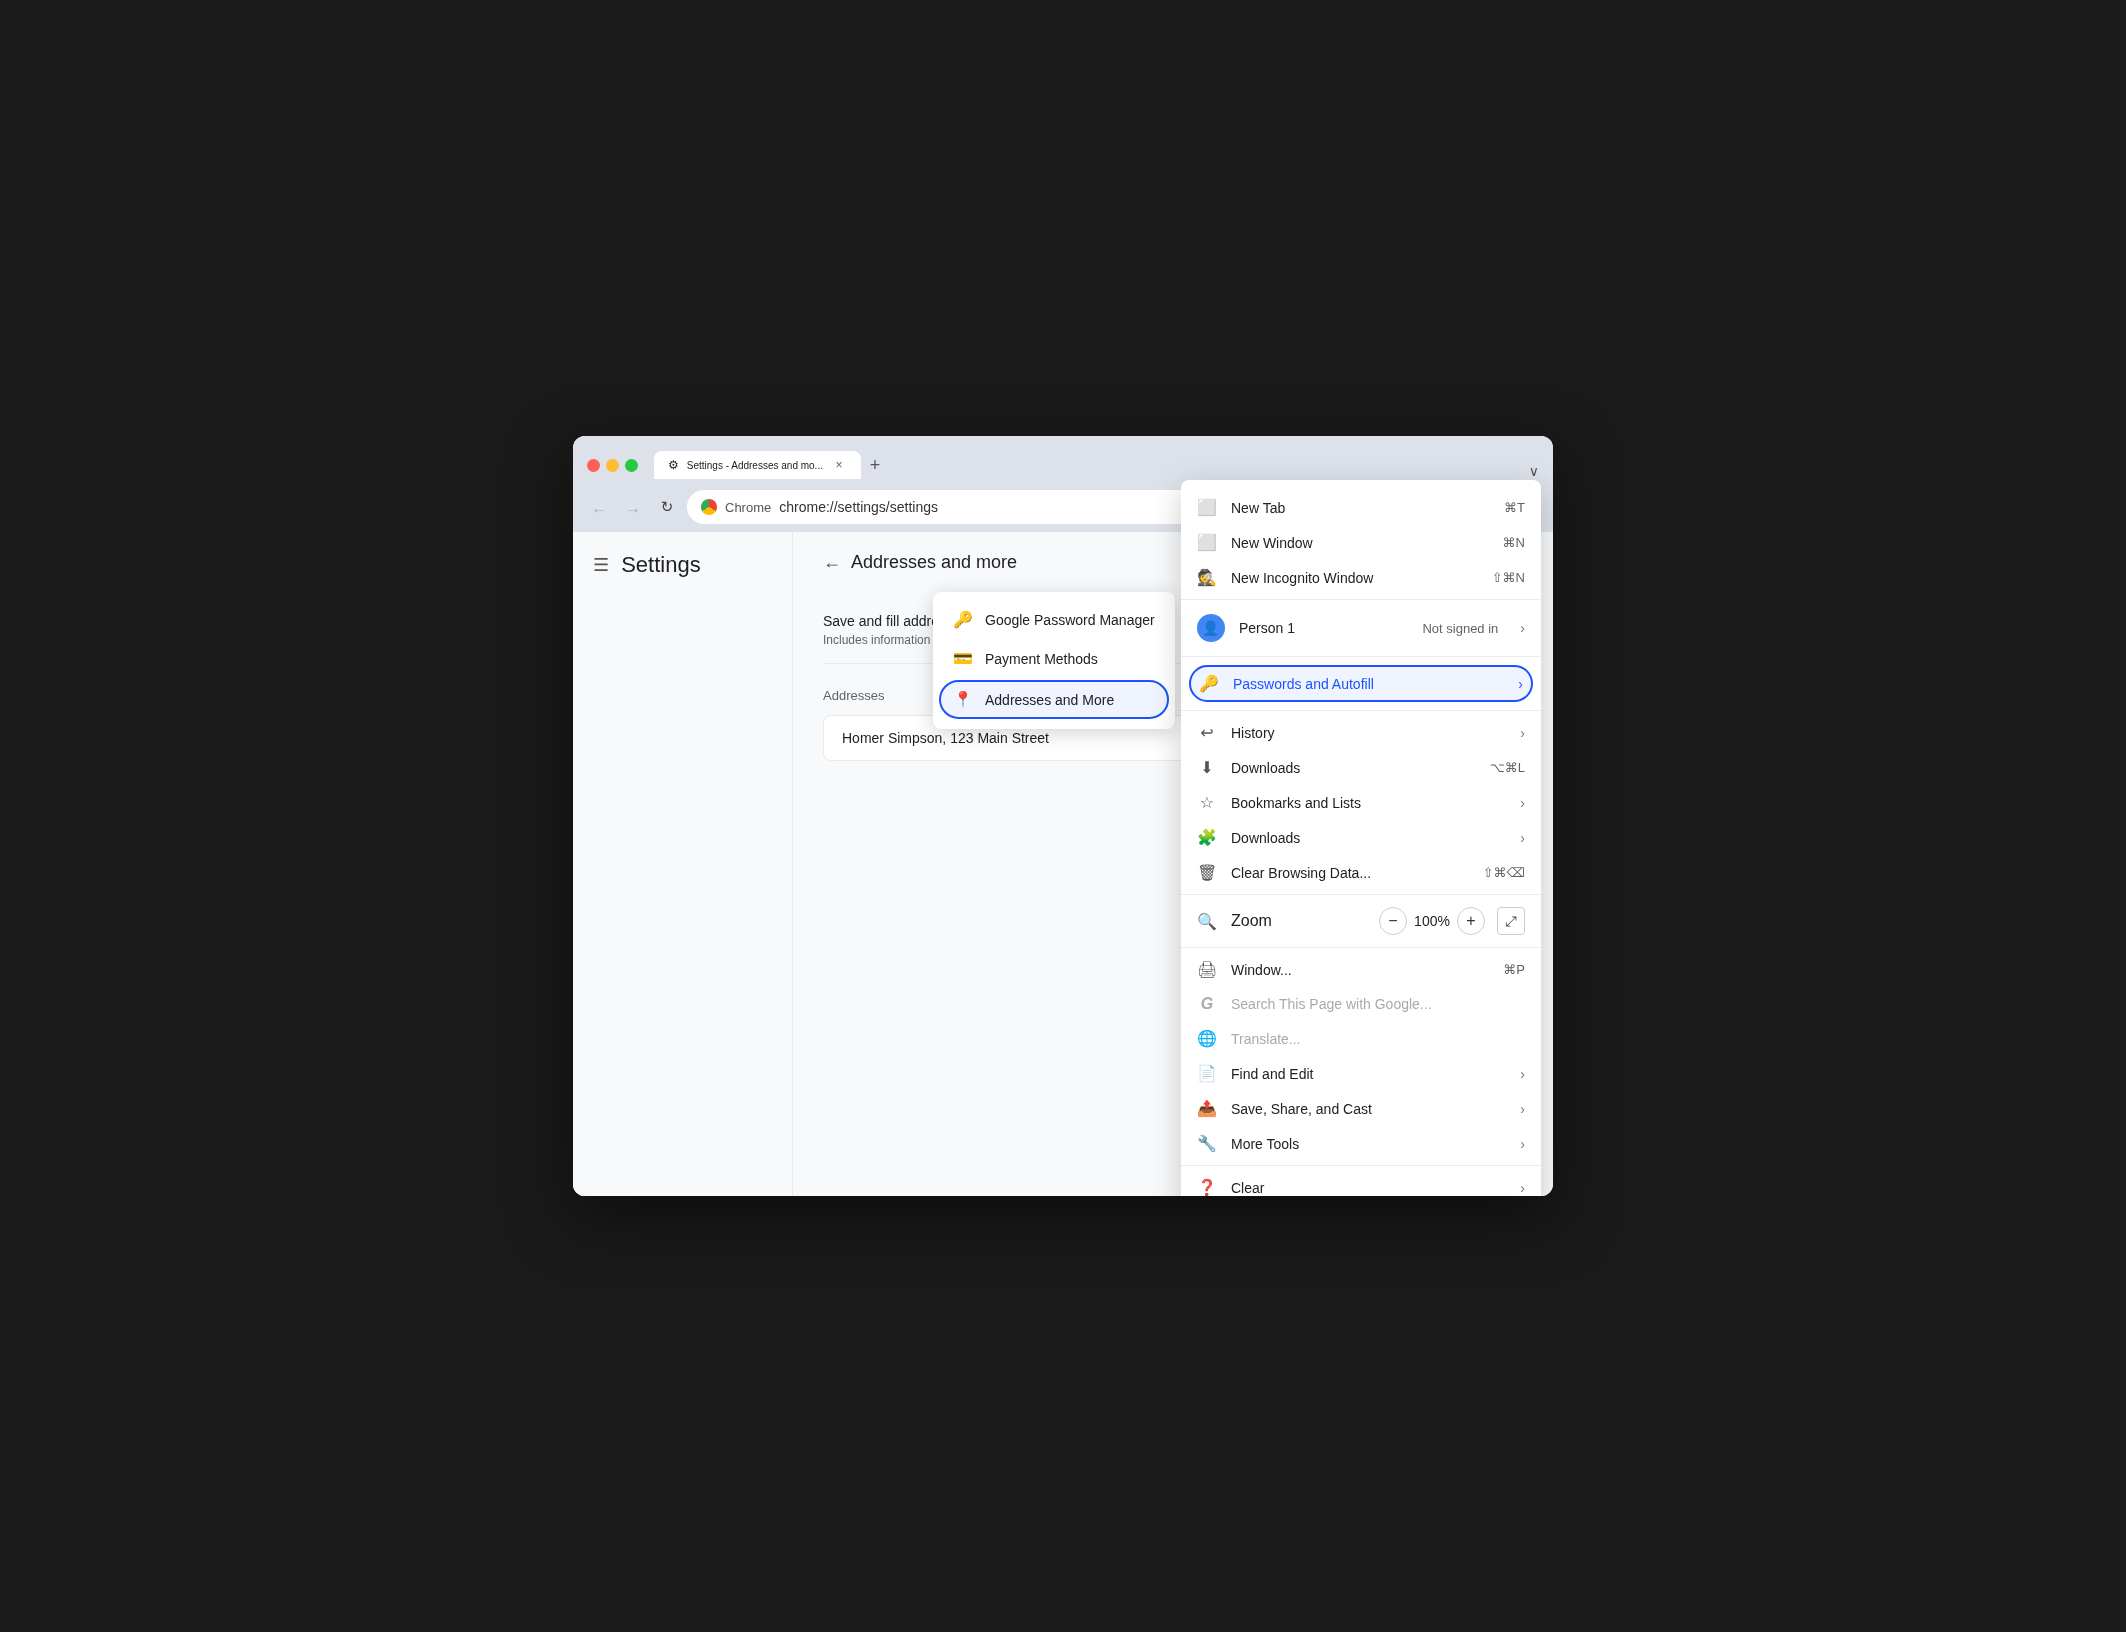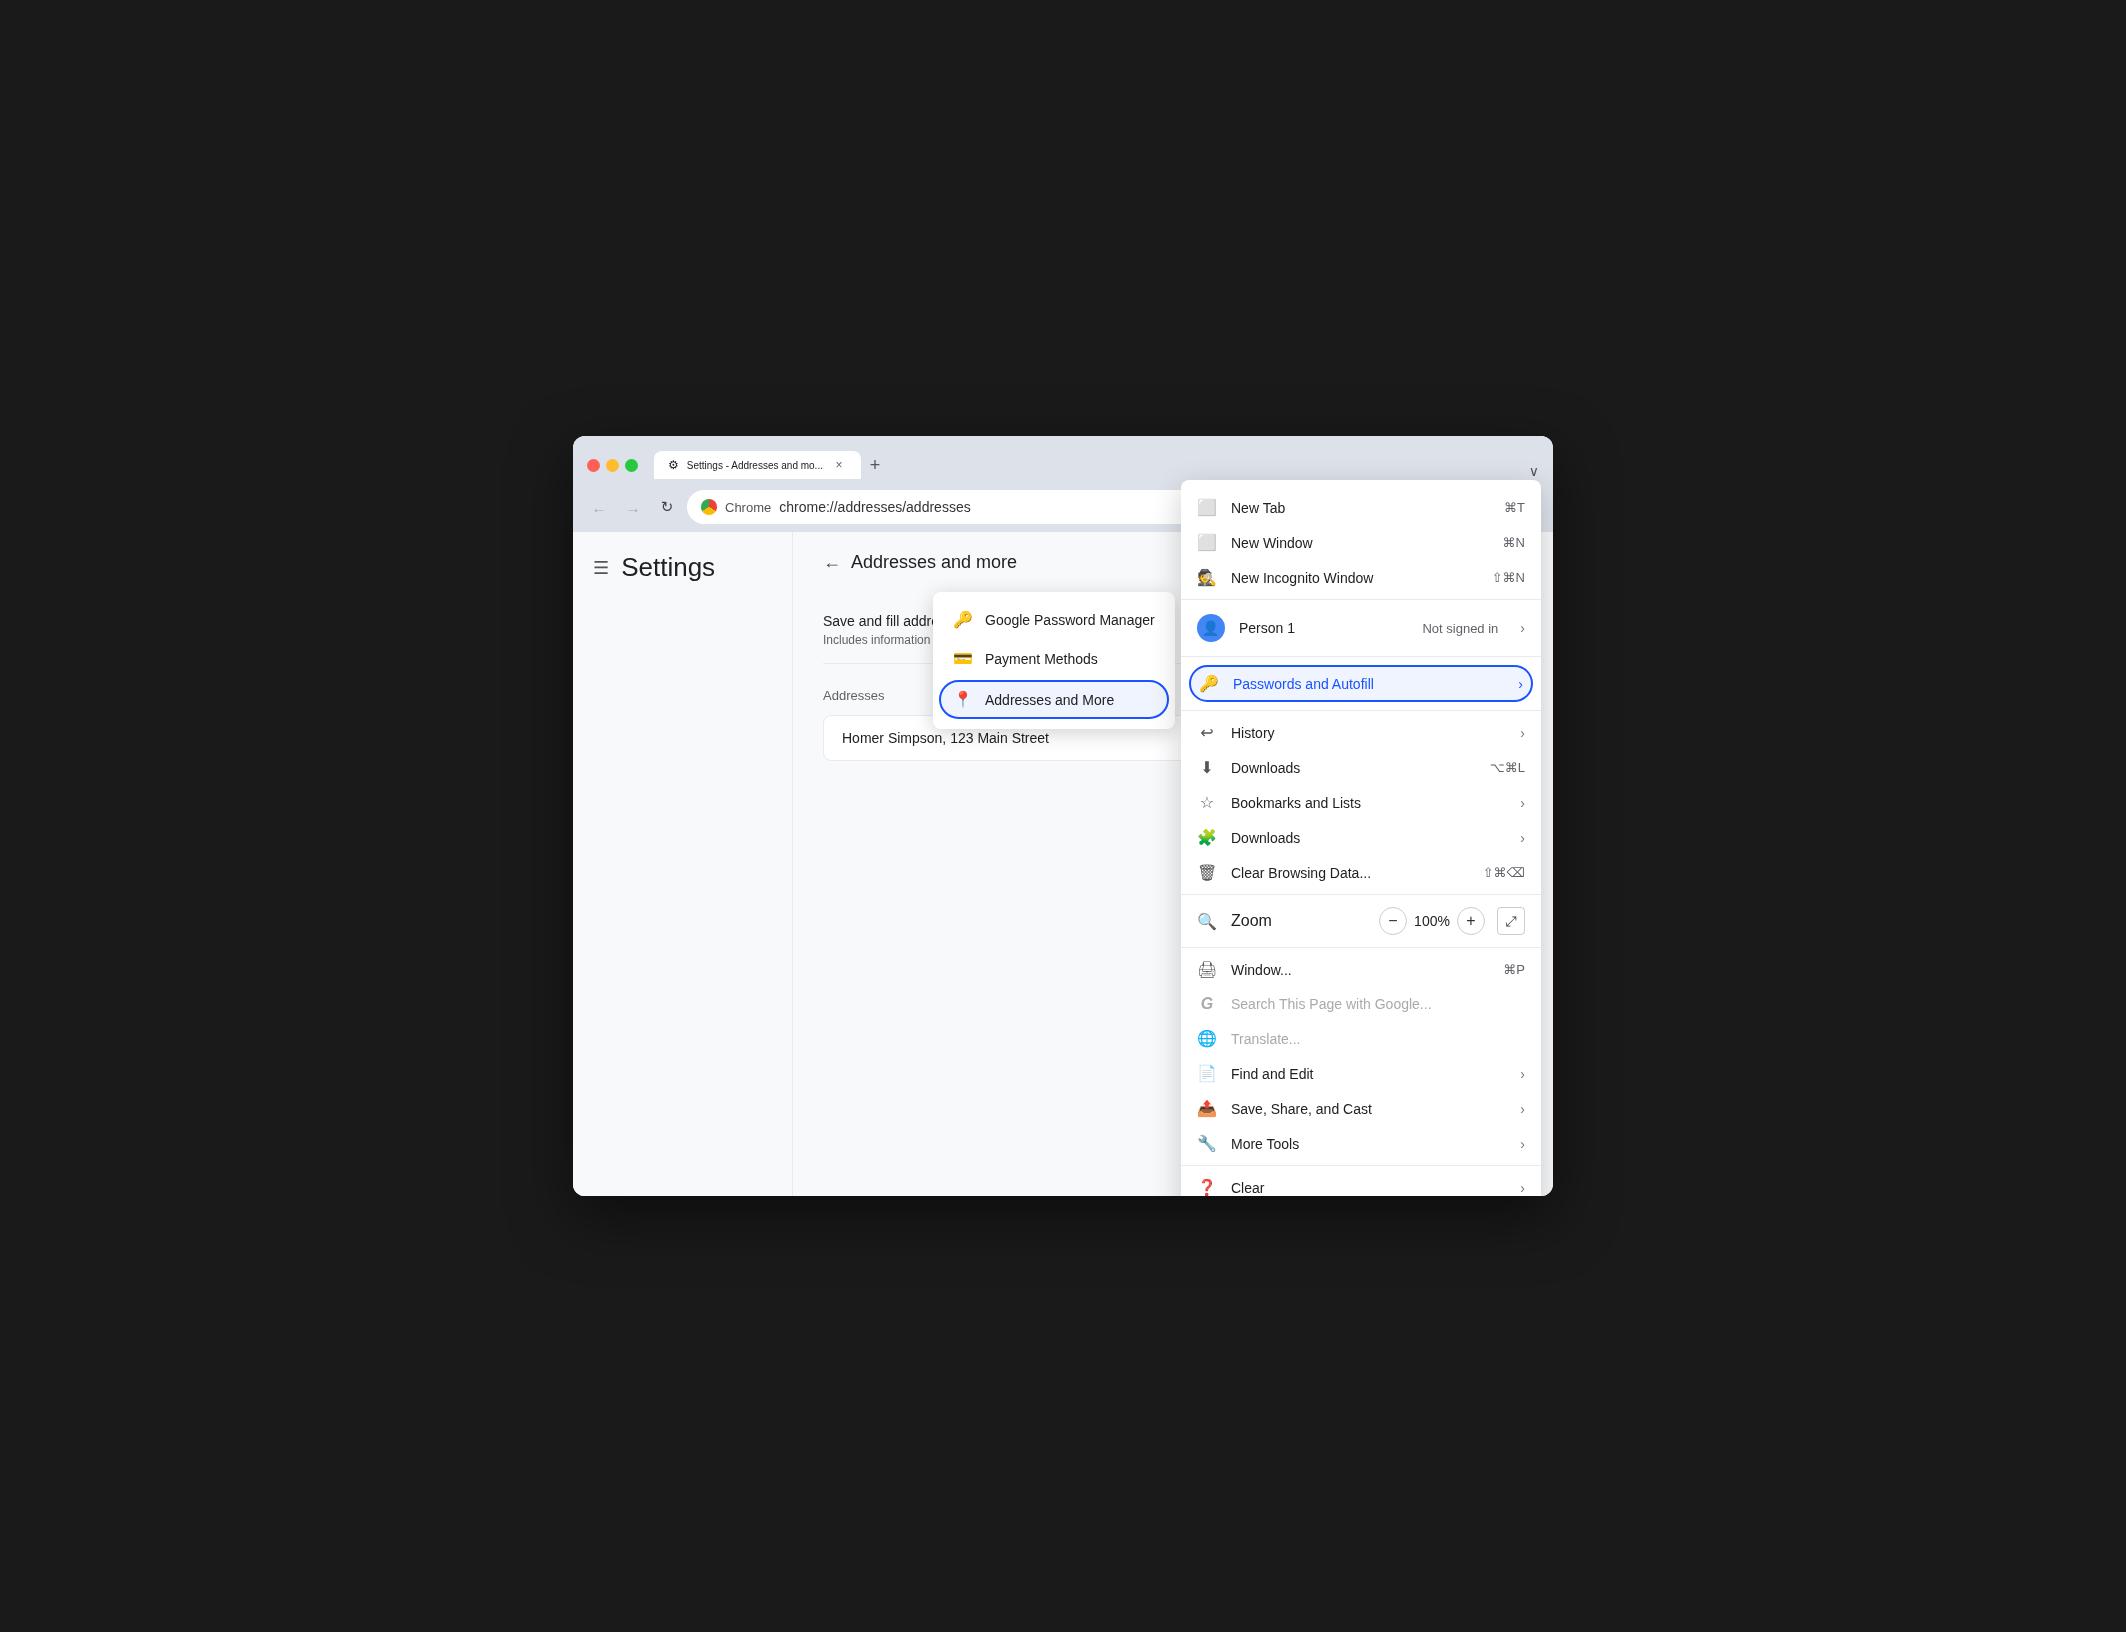--- a/index.html
+++ b/index.html
@@ -203,21 +203,21 @@
       align-items: center;
       gap: 12px;
       padding: 0 20px 20px 20px;
     }
     .hamburger-icon {
       font-size: 18px;
       color: #555;
       cursor: pointer;
     }
     .settings-title {
-      font-size: 26px;
+      font-size: 22px;
       font-weight: 400;
       color: #202124;
     }
     .settings-main {
       flex: 1;
       padding: 20px 30px;
       overflow: auto;
     }
     .back-nav {
       display: flex;
@@ -438,21 +438,21 @@
     </div>
   </div>
 
   <div class="toolbar">
     <div class="nav-btn disabled">←</div>
     <div class="nav-btn disabled">→</div>
     <div class="nav-btn">↻</div>
     <div class="address-bar">
       <div class="chrome-logo"></div>
       <span style="color:#555;font-size:13px;">Chrome</span>
-      <span class="url-text">chrome://addresses/addresses</span>
+      <span class="url-text">chrome://settings/settings</span>
     </div>
     <div class="toolbar-actions">
       <div class="toolbar-icon-btn">☆</div>
       <div class="toolbar-icon-btn">🧩</div>
       <div class="toolbar-sep"></div>
       <div class="toolbar-icon-btn">⚗</div>
       <div class="profile-btn">👤</div>
       <div class="menu-btn">⋮</div>
     </div>
   </div>

